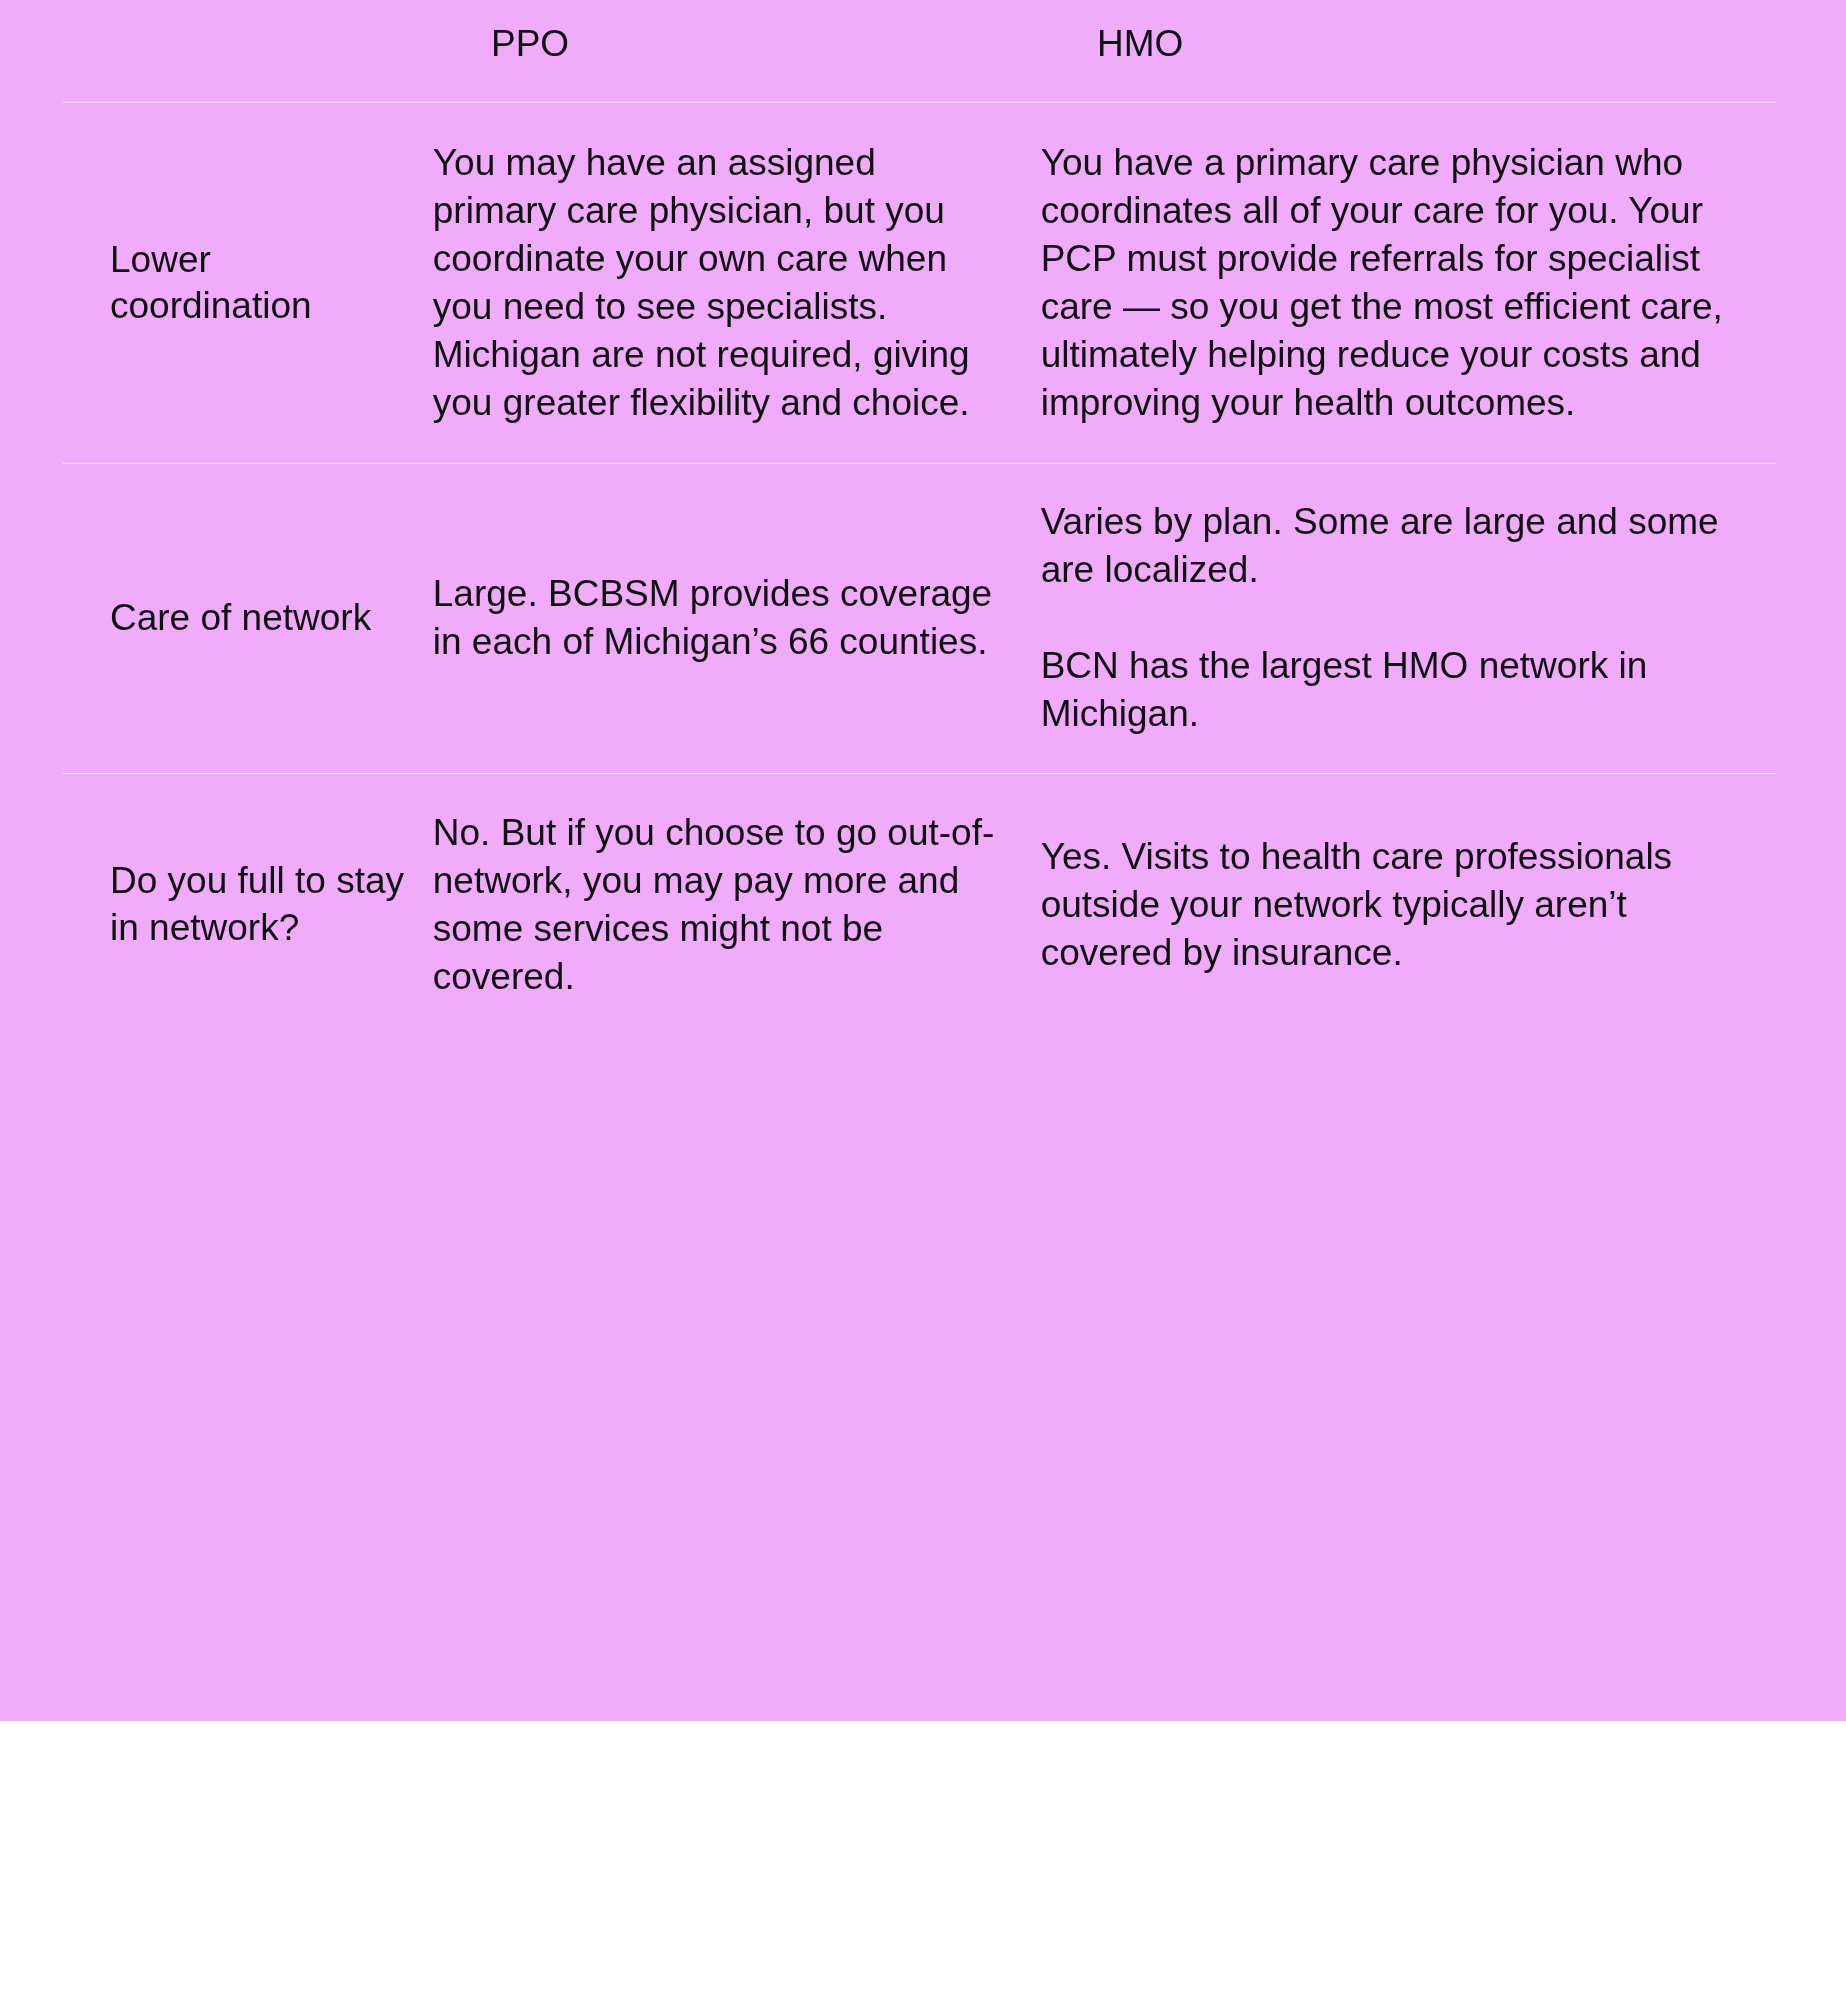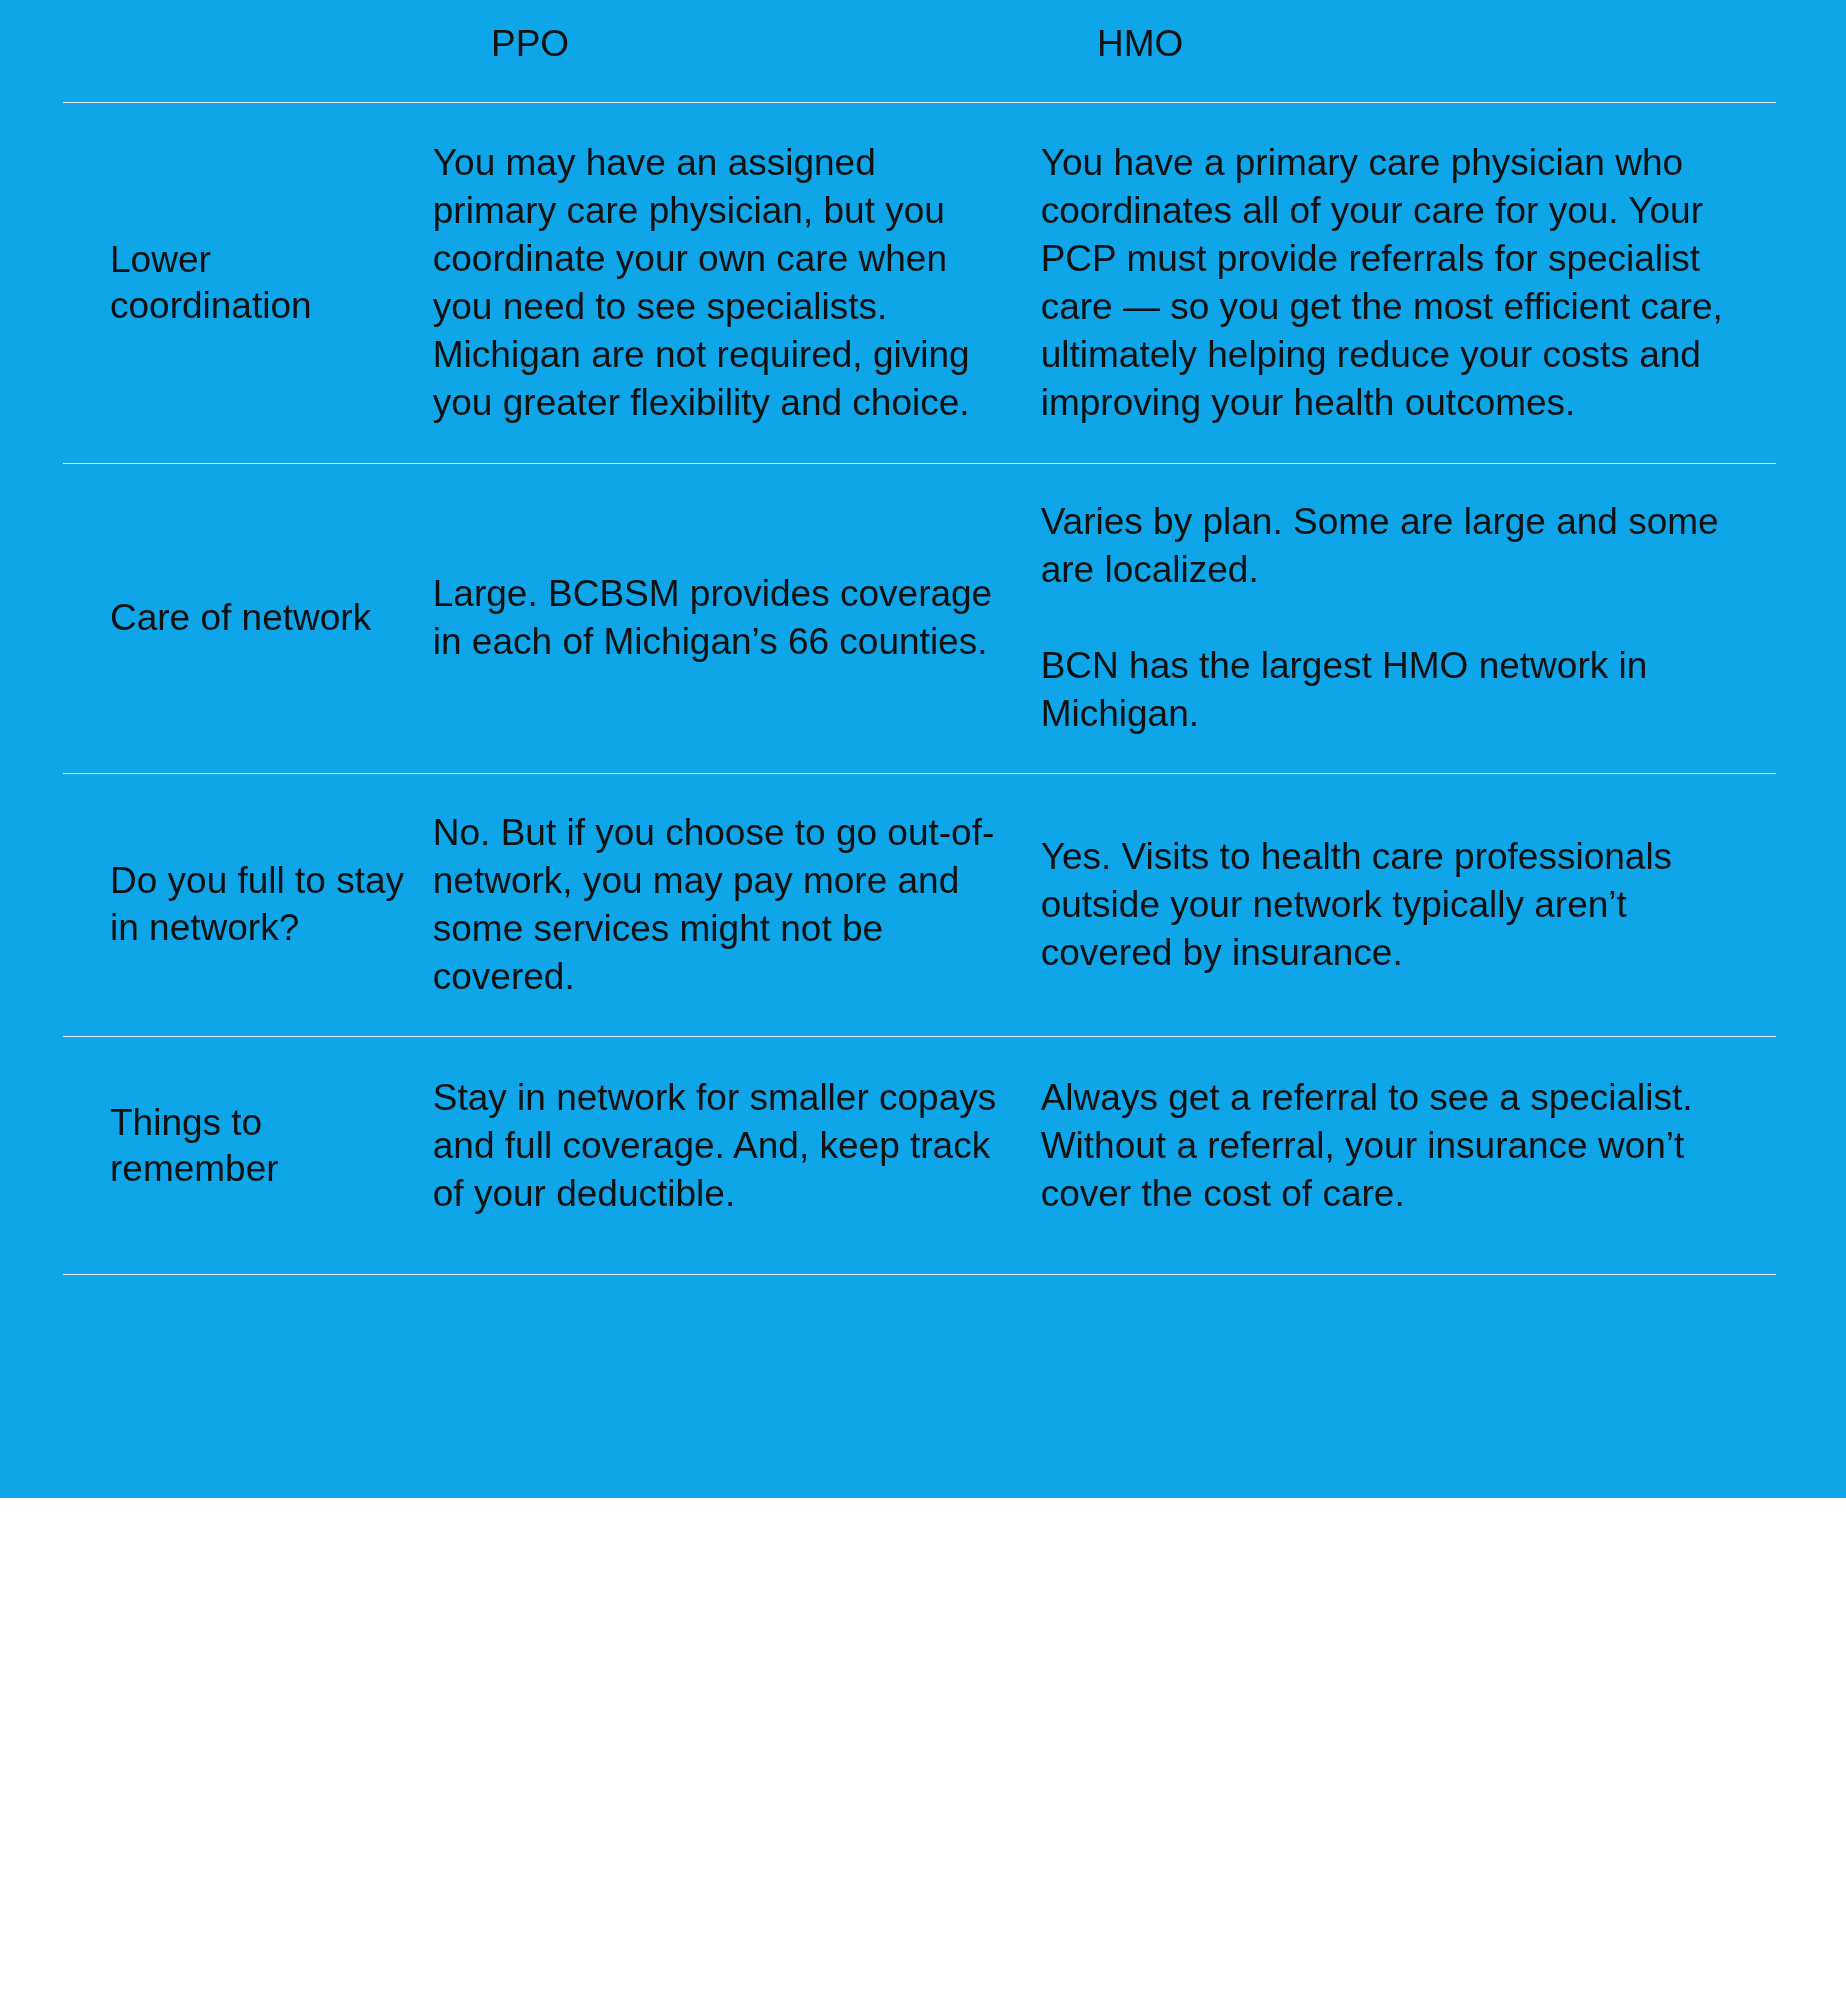--- a/index.html
+++ b/index.html
@@ -11,22 +11,22 @@
     width: 1847px;
     height: 2005px;
     font-family: "Liberation Sans", sans-serif;
     color: #111111;
     -webkit-font-smoothing: antialiased;
   }
 
   .sheet {
     position: relative;
     width: 1847px;
-    height: 1498px;
-    background: #0ea5e9;
+    height: 1721px;
+    background: #f0abfc;
     overflow: hidden;
   }
 
   table.compare {
     position: absolute;
     left: 63px;
     top: 0;
     width: 1713px;
     border-collapse: collapse;
     table-layout: fixed;
@@ -148,23 +148,18 @@
 
 BCN has the largest HMO network in Michigan.</td>
       </tr>
 
       <tr class="row-network">
         <td class="cell-label">Do you full to stay in network?</td>
         <td class="cell-ppo">No. But if you choose to go out-of-network, you may pay more and some services might not be covered.</td>
         <td class="cell-hmo">Yes. Visits to health care professionals outside your network typically aren’t covered by insurance.</td>
       </tr>
 
-      <tr class="row-remember last-rule">
-        <td class="cell-label">Things to remember</td>
-        <td class="cell-ppo">Stay in network for smaller copays and full coverage. And, keep track of your deductible.</td>
-        <td class="cell-hmo">Always get a referral to see a specialist. Without a referral, your insurance won’t cover the cost of care.</td>
-      </tr>
 
     </tbody>
   </table>
 
 </div>
 
 
 </body></html>

